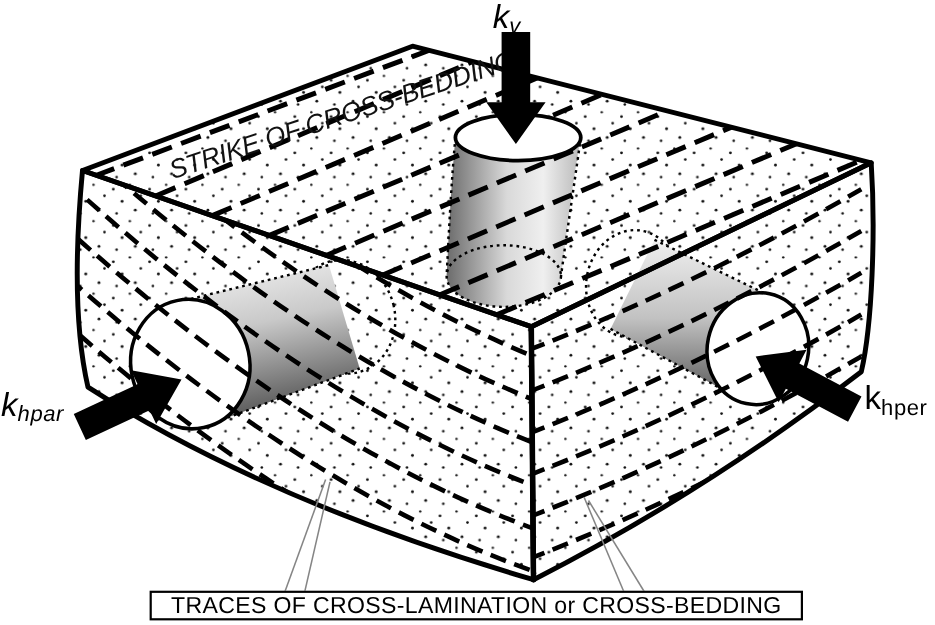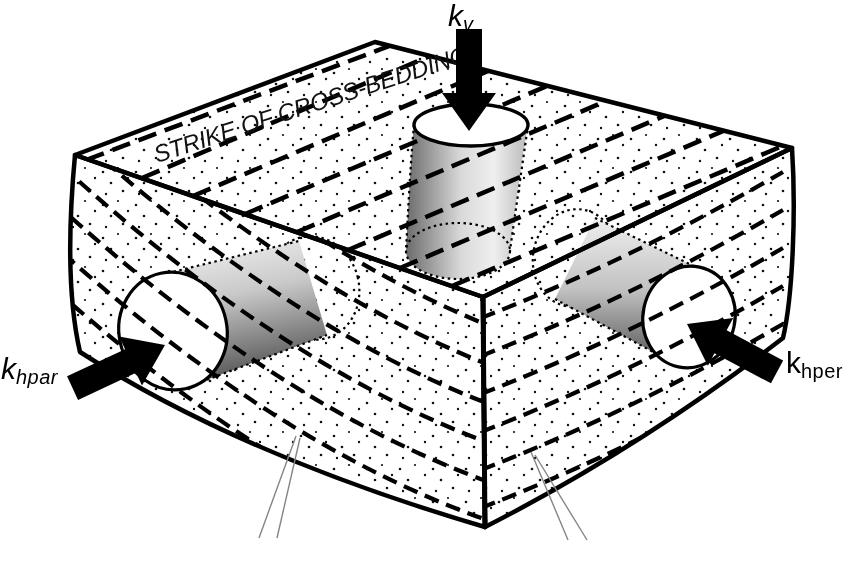--- a/index.html
+++ b/index.html
@@ -169,14 +169,17 @@
 <div class="klabel kv-label">
   <span>k</span><span class="sub">v</span>
 </div>
 <div class="klabel khpar-label">
   <span>k</span><span class="sub">hpar</span>
 </div>
 <div class="klabel khper-label">
   <span>k</span><span class="sub">hper</span>
 </div>
 
+<div class="traces-box">
+  <span>TRACES OF CROSS-LAMINATION or CROSS-BEDDING</span>
+</div>
 
 </div>
 
 </body></html>

